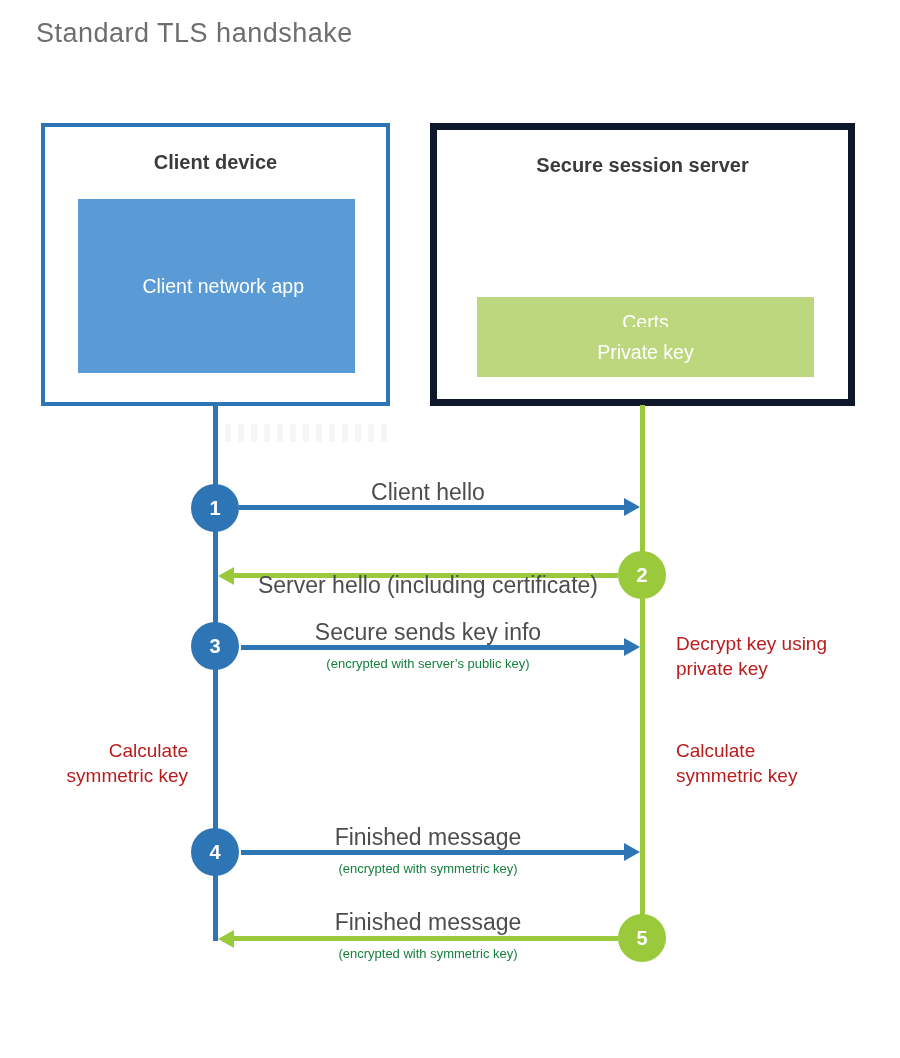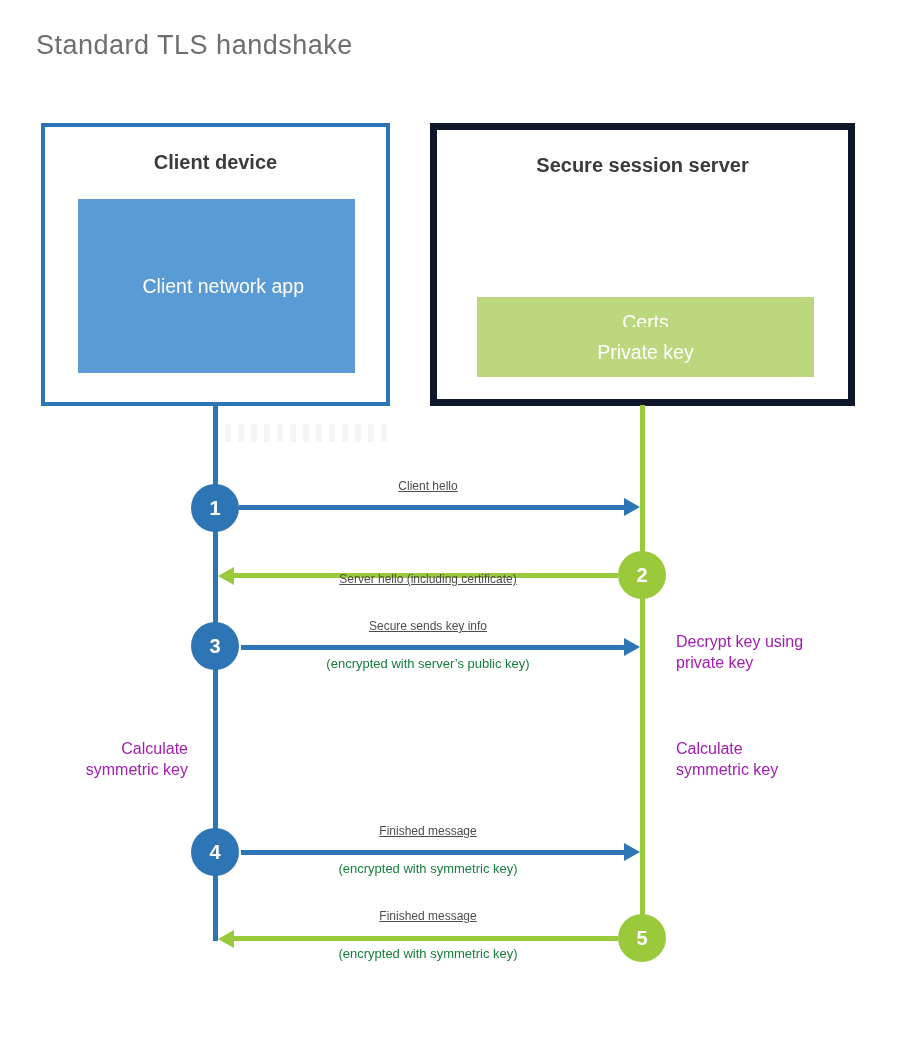--- a/index.html
+++ b/index.html
@@ -1,19 +1,19 @@
 <!DOCTYPE html>
 <html><head>
 <meta charset="utf-8">
 <style>
   html,body{margin:0;padding:0;background:#ffffff;}
   body{font-family:"Liberation Sans","DejaVu Sans",sans-serif;}
   .canvas{position:relative;width:900px;height:1058px;background:#ffffff;overflow:hidden;}
 
-  .title{position:absolute;left:36px;top:30px;font-size:27px;font-weight:300;
+  .title{position:absolute;left:36px;top:18px;font-size:27px;font-weight:300;
          color:#6e6e6e;letter-spacing:0.5px;}
 
   
   .actor{position:absolute;top:123px;height:283px;background:#fff;box-sizing:border-box;}
   .actor.client{left:41px;width:349px;border:4px solid #2e75b6;}
   .actor.server{left:430px;width:425px;border:7px solid #0f172a;}
   .actor-title{margin-top:24px;text-align:center;font-size:20px;font-weight:bold;color:#3b3b3b;}
 
   .client-app{position:absolute;left:33px;top:72px;width:277px;height:174px;background:#5b9bd5;
               display:flex;align-items:center;justify-content:center;}
@@ -48,28 +48,28 @@
   .head.right.blue{border-left:16px solid #2e75b6;}
   .head.left.green{border-right:16px solid #9aca3c;}
   #a1s{left:239px;top:505px;width:385px;} #a1h{left:624px;top:498px;}
   #a2s{left:234px;top:573px;width:384px;} #a2h{left:218px;top:567px;}
   #a3s{left:241px;top:645px;width:383px;} #a3h{left:624px;top:638px;}
   #a4s{left:241px;top:850px;width:383px;} #a4h{left:624px;top:843px;}
   #a5s{left:234px;top:936px;width:384px;} #a5h{left:218px;top:930px;}
 
   
   .msg-label{position:absolute;left:228px;width:400px;text-align:center;
-             font-size:12px;color:#4d4d4d;text-decoration:underline;}
+             font-size:23px;color:#4d4d4d;}
   .msg-sub{position:absolute;left:228px;width:400px;text-align:center;
            font-size:13px;color:#15803d;}
   #l1{top:479px;} #l2{top:572px;} #l3{top:619px;} #l4{top:824px;} #l5{top:909px;}
   #s3{top:656px;} #s4{top:861px;} #s5{top:946px;}
 
   
-  .note{position:absolute;font-size:16px;color:#a21caf;line-height:1.32;white-space:pre-line;}
+  .note{position:absolute;font-size:19px;color:#b91c1c;line-height:1.32;white-space:pre-line;}
   #note-decrypt{left:676px;top:631px;text-align:left;}
   #note-calc-right{left:676px;top:738px;text-align:left;}
   #note-calc-left{left:60px;top:738px;width:128px;text-align:right;}
 </style>
 </head>
 <body>
 
 <div class="canvas">
 
   <div class="title">Standard TLS handshake</div>

